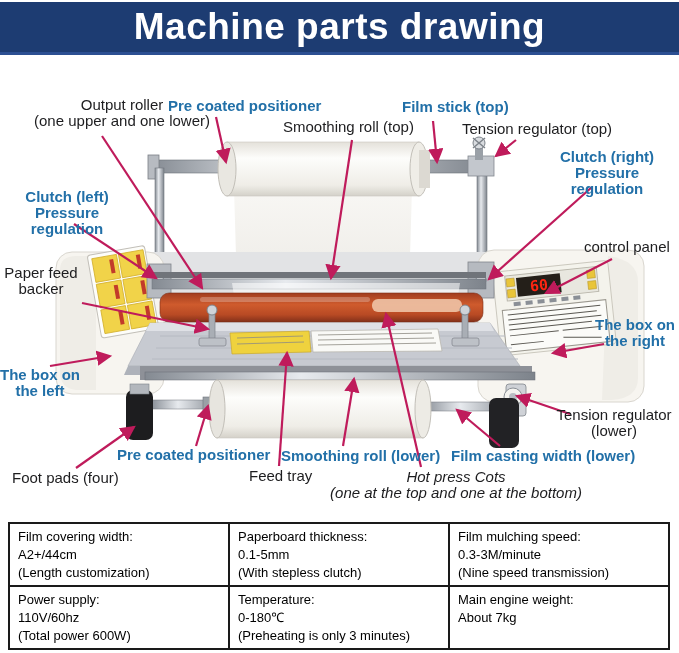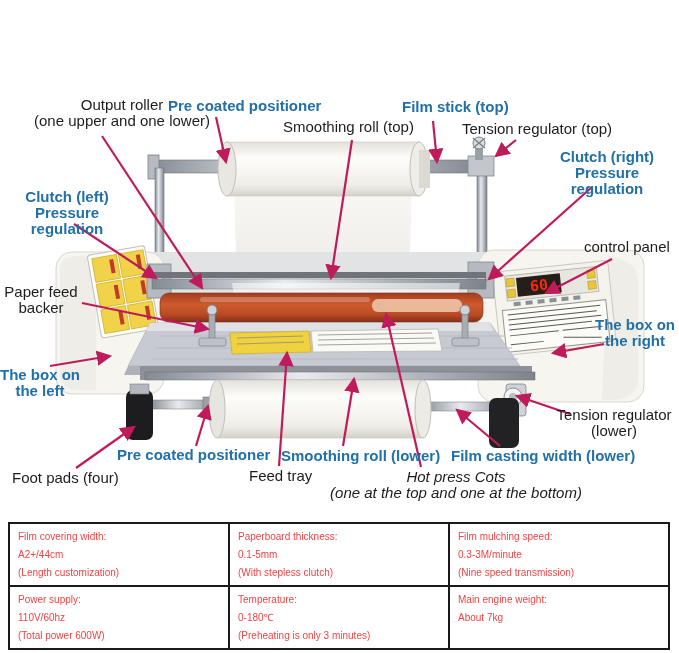--- a/index.html
+++ b/index.html
@@ -17,28 +17,31 @@
   
   .lbl{position:absolute;font-size:15px;line-height:16px;white-space:nowrap;}
   .lbl.center{text-align:center;white-space:normal;}
   .lbl-blue{color:#2270a8;font-weight:bold;}
   .lbl-black{color:#1d1d1f;}
 
   
   .spec-table{position:absolute;left:8px;top:522px;width:662px;height:128px;
     border:2px solid #1a1a1a;border-collapse:collapse;table-layout:fixed;}
   .spec-table td{border:2px solid #1a1a1a;vertical-align:top;padding:4px 6px 2px 8px;
-    font-size:10px;line-height:18px;color:#ef4444;}
+    font-size:13px;line-height:18px;color:#000000;}
   .spec-table td div{white-space:nowrap;}
 </style>
 </head>
 <body>
 
 <div id="stage">
 
+  <div class="title-bar">
+    <span>Machine parts drawing</span>
+  </div>
 
   <svg id="machine-svg" width="679" height="653" viewBox="0 0 679 653">
     <defs>
       <linearGradient id="silverV" x1="0" y1="0" x2="0" y2="1">
         <stop offset="0" stop-color="#8f959d"></stop>
           <stop offset="0.35" stop-color="#eef1f4"></stop>
         <stop offset="0.7" stop-color="#aab0b8"></stop>
           <stop offset="1" stop-color="#6f757d"></stop>
       </linearGradient>
       <linearGradient id="silverH" x1="0" y1="0" x2="1" y2="0">
@@ -265,21 +268,21 @@
     <div>Clutch (right)</div>
       <div>Pressure regulation</div>
   </div>
   <div class="lbl lbl-blue center" style="left:0px;top:189px;width:134px;">
     <div>Clutch (left)</div>
       <div>Pressure regulation</div>
   </div>
   <div class="lbl lbl-black" style="left:584px;top:239px;">
     <div>control panel</div>
   </div>
-  <div class="lbl lbl-black center" style="left:2px;top:284px;width:78px;">
+  <div class="lbl lbl-black center" style="left:2px;top:265px;width:78px;">
     <div>Paper feed</div>
       <div>backer</div>
   </div>
   <div class="lbl lbl-blue center" style="left:594px;top:317px;width:82px;">
     <div>The box on</div>
       <div>the right</div>
   </div>
   <div class="lbl lbl-blue center" style="left:0px;top:367px;width:80px;">
     <div>The box on</div>
       <div>the left</div>

